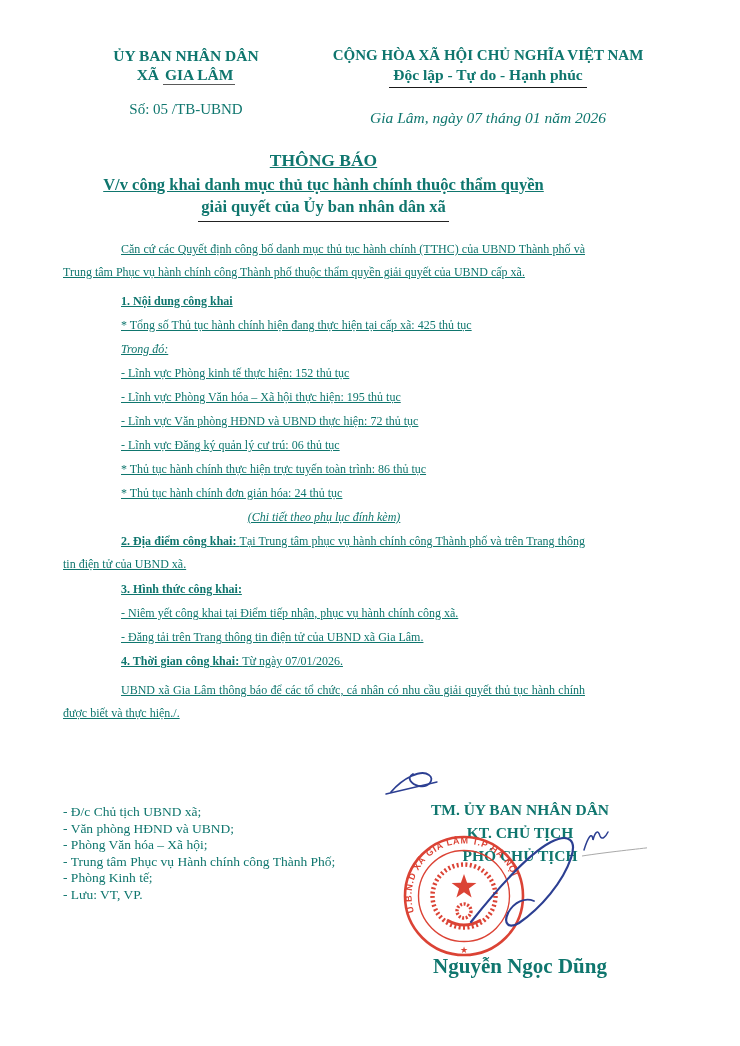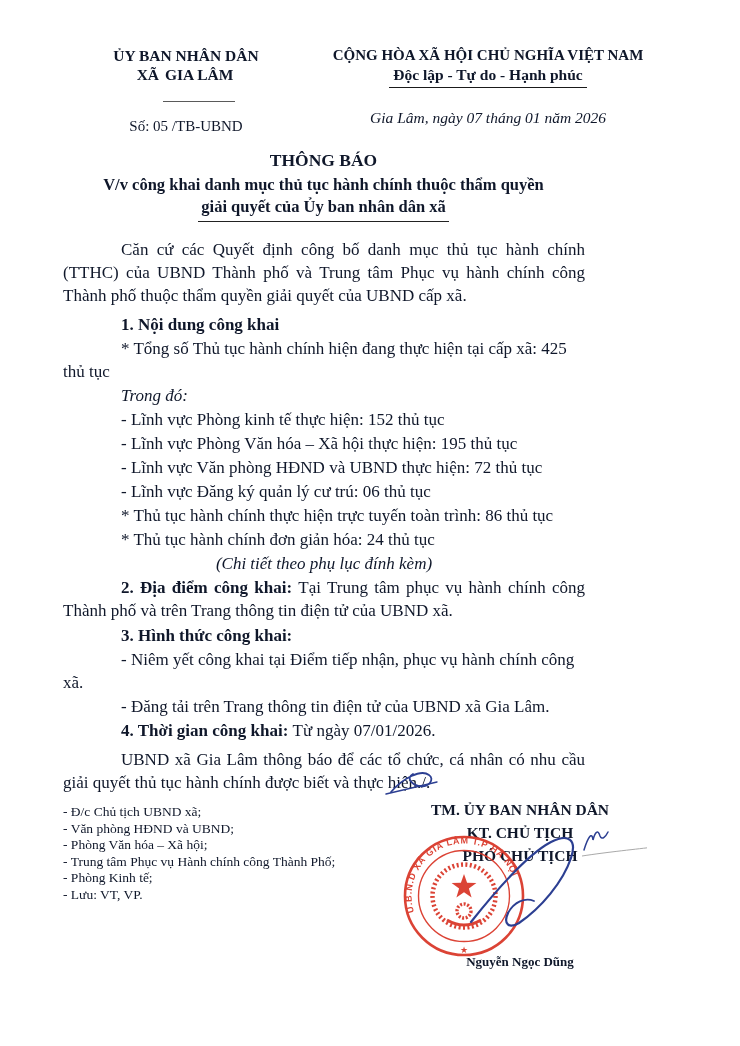--- a/index.html
+++ b/index.html
@@ -2,56 +2,57 @@
 <html><head>
 <meta charset="utf-8">
 <style>
   html, body { margin: 0; padding: 0; background: #ffffff; }
   .page {
     position: relative;
     width: 647px;
     height: 1046px;
     background: #ffffff;
     font-family: "Liberation Serif", "DejaVu Serif", serif;
-    color: #0f172a;
+    color: #0f766e;
     overflow: hidden;
+    text-decoration: underline;
   }
   
   .header { display: flex; padding-top: 46px; }
   .col-left { position: absolute; left: 66px; top: 46px; width: 240px; text-align: center; }
   .col-right { position: absolute; left: 312px; top: 46px; width: 352px; text-align: center; }
   .h-org { font-weight: bold; font-size: 15.5px; line-height: 19px; }
-  .unit-underline { display: inline-block; border-bottom: 1.5px solid #5a5a5a; padding: 0 2px 17px; }
+  .unit-underline { display: inline-block; border-bottom: 1.5px solid #5a5a5a; padding: 0 2px 0; }
   .h-num { font-size: 15px; margin-top: 16px; }
   .h-country { font-weight: bold; font-size: 15px; line-height: 19px; }
   .h-motto { display: inline-block; font-weight: bold; font-size: 15.5px; line-height: 20px; border-bottom: 1.5px solid #1a1a1a; padding: 0 4px 2px; }
   .h-date { font-style: italic; font-size: 15.5px; margin-top: 21px; }
   
   .title-block { position: relative; text-align: center; margin: 0 60px; padding-top: 102px; }
   .doc-title { font-weight: bold; font-size: 17.5px; line-height: 24px; }
   .doc-subtitle { font-weight: bold; font-size: 16.5px; line-height: 22px; margin-top: 2px; }
   .doc-subtitle2 { display: inline-block; font-weight: bold; font-size: 16.5px; line-height: 22px; border-bottom: 1.5px solid #222; padding: 0 3px 3px; }
   
-  .doc-body { margin: 16px 62px 4px 63px; font-size: 17px; line-height: 23px; }
+  .doc-body { margin: 16px 62px 4px 63px; font-size: 12px; line-height: 23px; }
   .para { margin: 0 0 6px 0; }
   .para.tight { margin-bottom: 1px; }
   .para.m2 { margin-bottom: 2px; }
   .indent { text-indent: 58px; }
   .justify { text-align: justify; }
   .center { text-align: center; text-indent: 0; }
   .b { font-weight: bold; }
   .i { font-style: italic; }
   
   .recipients { position: absolute; left: 63px; top: 804px; width: 320px; }
   .recipients-title { font-weight: bold; font-style: italic; font-size: 14.5px; margin-bottom: 3px; }
   .recipient-item { font-size: 13.5px; line-height: 16.5px; }
   .sig-block { position: absolute; left: 375px; top: 798px; width: 290px; height: 210px; }
   .sig-titles { position: relative; z-index: 1; text-align: center; }
   .sig-line { font-weight: bold; font-size: 15.5px; line-height: 23px; }
-  .sig-name { position: absolute; top: 156px; left: 0; width: 100%; text-align: center; font-weight: bold; font-size: 13px; z-index: 4; }
+  .sig-name { position: absolute; top: 156px; left: 0; width: 100%; text-align: center; font-weight: bold; font-size: 21px; z-index: 4; }
   .stamp { position: absolute; left: 24px; top: 33px; z-index: 2; opacity: 0.95; }
   .ink-signature { position: absolute; left: 78px; top: 28px; z-index: 3; }
   .initial-mark { position: absolute; left: 203px; top: 26px; z-index: 3; }
   .paraph-mark { position: absolute; left: 383px; top: 766px; z-index: 3; }
 </style>
 </head>
 <body>
 
 <div class="page">
 

